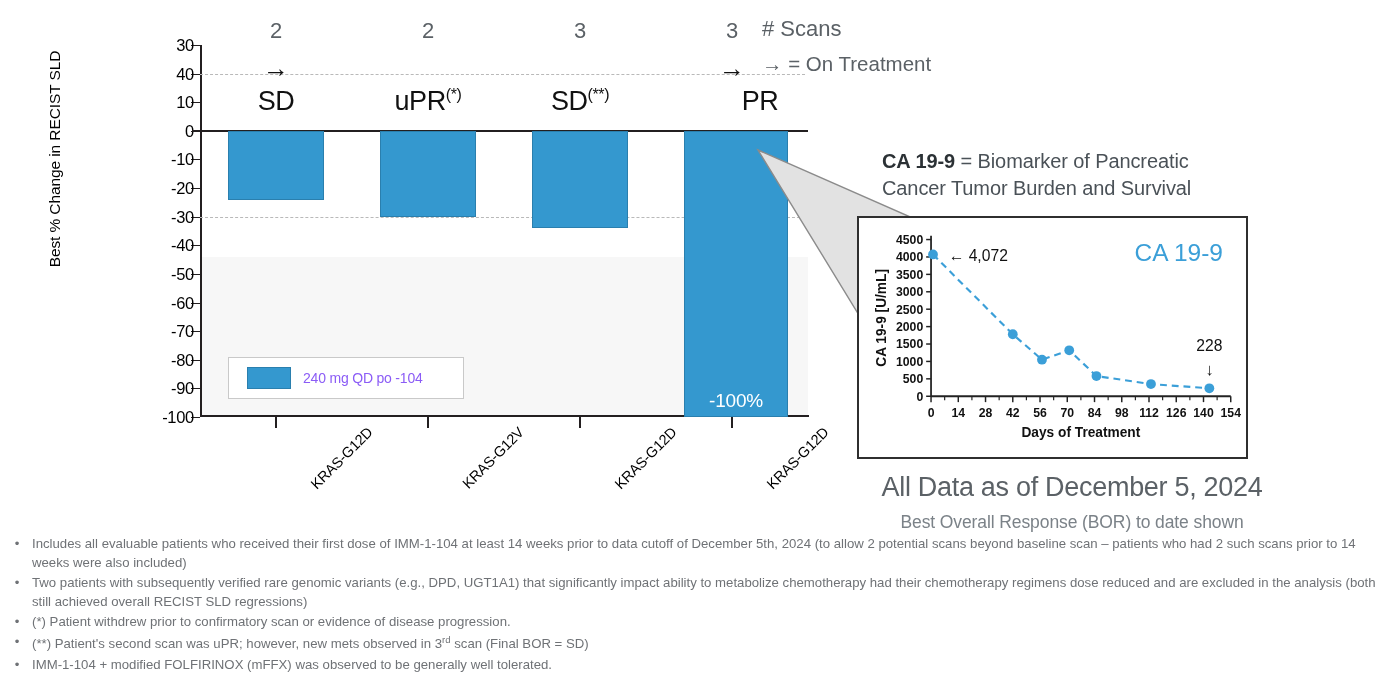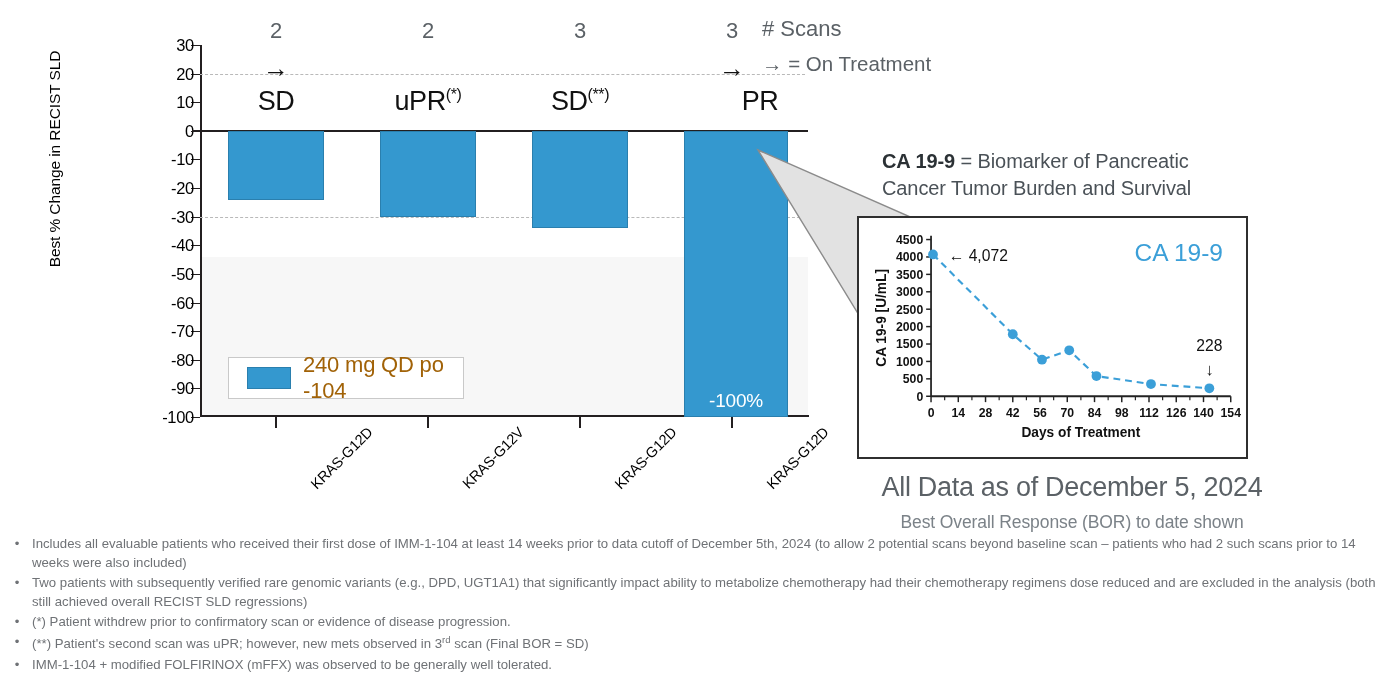--- a/index.html
+++ b/index.html
@@ -144,21 +144,21 @@
     background: #ffffff;
     border: 1.2px solid #c9c9c9;
     display: flex; align-items: center; gap: 12px;
     padding-left: 18px;
   }
   .legend-swatch {
     width: 44px; height: 22px;
     background: #3498cf; border: 1.2px solid #2a7fae;
     flex: 0 0 auto;
   }
-  .legend-text { font-size: 22px; color: #a16207; letter-spacing: -0.2px; }
+  .legend-text { font-size: 14px; color: #8b5cf6; letter-spacing: -0.2px; }
 
   
   #callout { position: absolute; left: 740px; top: 130px; width: 400px; height: 340px; pointer-events: none; }
 
   
   .ca-desc {
     position: absolute; left: 882px; top: 148px;
     width: 360px;
     font-size: 20px; line-height: 1.33;
     color: #4a5157;
@@ -211,21 +211,21 @@
     <div class="scans-header"># Scans</div>
     <div class="treat-legend">→ = On Treatment</div>
 
     <div class="plot" id="plot">
       <div class="shade"></div>
       <div class="axis-left"></div>
       <div class="axis-bottom"></div>
     <div class="ytick" style="top: 0px; width: 9px; right: 608px;"></div>
         <div class="ylabel" style="top: 0px;">30</div>
         <div class="ytick" style="top: 28.6154px; width: 9px; right: 608px;"></div>
-        <div class="ylabel" style="top: 28.6154px;">20</div>
+        <div class="ylabel" style="top: 28.6154px;">40</div>
         <div class="ytick" style="top: 57.2308px; width: 9px; right: 608px;"></div>
         <div class="ylabel" style="top: 57.2308px;">10</div>
         <div class="ytick" style="top: 85.8462px; width: 9px; right: 608px;"></div>
         <div class="ylabel" style="top: 85.8462px;">0</div>
         <div class="ytick" style="top: 114.462px; width: 9px; right: 608px;"></div>
         <div class="ylabel" style="top: 114.462px;">-10</div>
         <div class="ytick" style="top: 143.077px; width: 9px; right: 608px;"></div>
         <div class="ylabel" style="top: 143.077px;">-20</div>
         <div class="ytick" style="top: 171.692px; width: 9px; right: 608px;"></div>
         <div class="ylabel" style="top: 171.692px;">-30</div>

